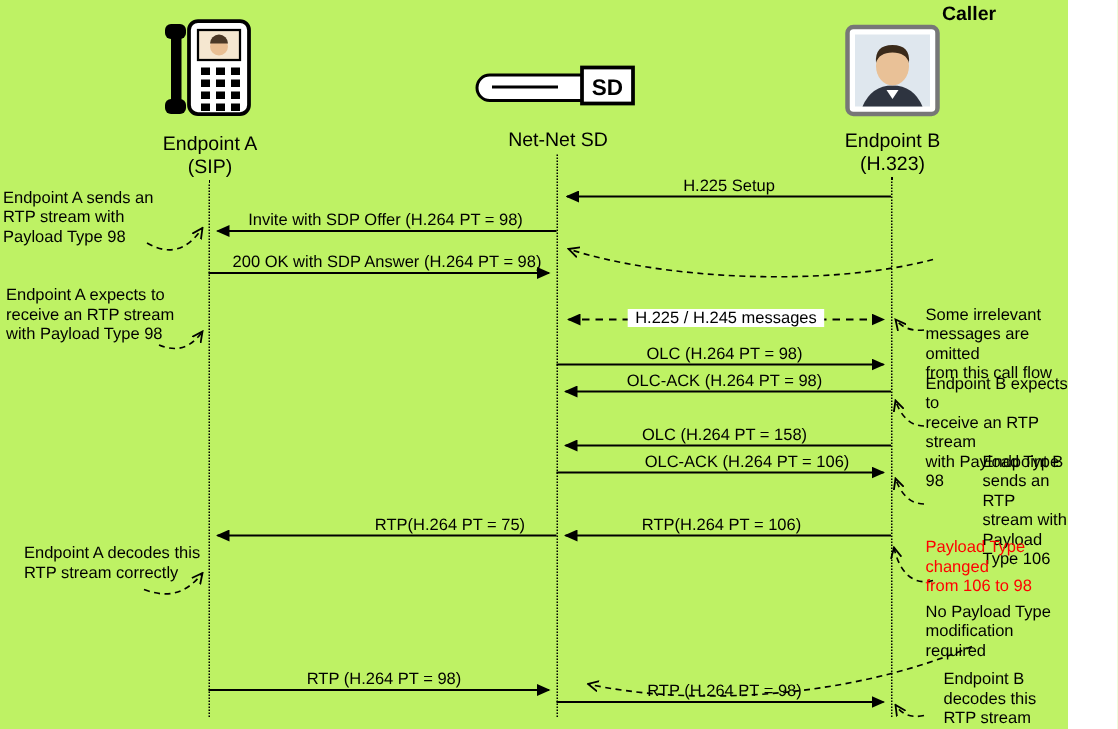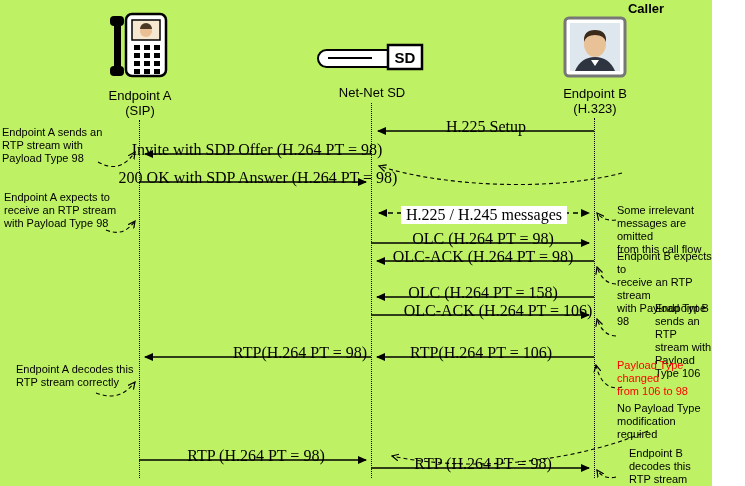--- a/index.html
+++ b/index.html
@@ -11,22 +11,22 @@
 
   .overlay { position:absolute; left:0; top:0; z-index:1; }
 
   .icon { position:absolute; z-index:2; }
 
   .actor-label { position:absolute; transform:translateX(-50%); text-align:center;
                  font-size:13px; line-height:15px; z-index:2; }
   .caller { position:absolute; transform:translateX(-50%); font-weight:bold;
             font-size:13px; z-index:2; }
 
-  .msg { position:absolute; transform:translateX(-50%); font-size:16px;
-         white-space:nowrap; z-index:2;font-family:Liberation Serif, serif; }
+  .msg { position:absolute; transform:translateX(-50%); font-size:11px;
+         white-space:nowrap; z-index:2; }
   .msg.inline { background:#fff; padding:0 5px; }
 
   .note { position:absolute; font-size:11px; line-height:13px;
           white-space:pre-line; z-index:2; }
   .note.alert { color:#ff0000; }
 </style>
 </head>
 <body>
 
 <div class="canvas">
@@ -126,21 +126,21 @@
   </svg>
 
   <div class="msg" style="left:486px; top:118px;">H.225 Setup</div>
   <div class="msg" style="left:257px; top:141px;">Invite with SDP Offer (H.264 PT = 98)</div>
   <div class="msg" style="left:258px; top:169px;">200 OK with SDP Answer (H.264 PT = 98)</div>
   <div class="msg inline" style="left:484px; top:206px;">H.225 / H.245 messages</div>
   <div class="msg" style="left:483px; top:230px;">OLC (H.264 PT = 98)</div>
   <div class="msg" style="left:483px; top:248px;">OLC-ACK (H.264 PT = 98)</div>
   <div class="msg" style="left:483px; top:284px;">OLC (H.264 PT = 158)</div>
   <div class="msg" style="left:483px; top:302px;margin-left:15px;">OLC-ACK (H.264 PT = 106)</div>
-  <div class="msg" style="left:300px; top:344px;">RTP(H.264 PT = 98)</div>
+  <div class="msg" style="left:300px; top:344px;">RTP(H.264 PT = 75)</div>
   <div class="msg" style="left:481px; top:344px;">RTP(H.264 PT = 106)</div>
   <div class="msg" style="left:256px; top:447px;">RTP (H.264 PT = 98)</div>
   <div class="msg" style="left:483px; top:455px;">RTP (H.264 PT = 98)</div>
 
   <div class="note" style="left:2px; top:126px;">Endpoint A sends an
 RTP stream with
 Payload Type 98</div>
   <div class="note" style="left:4px; top:191px;">Endpoint A expects to
 receive an RTP stream
 with Payload Type 98</div>

